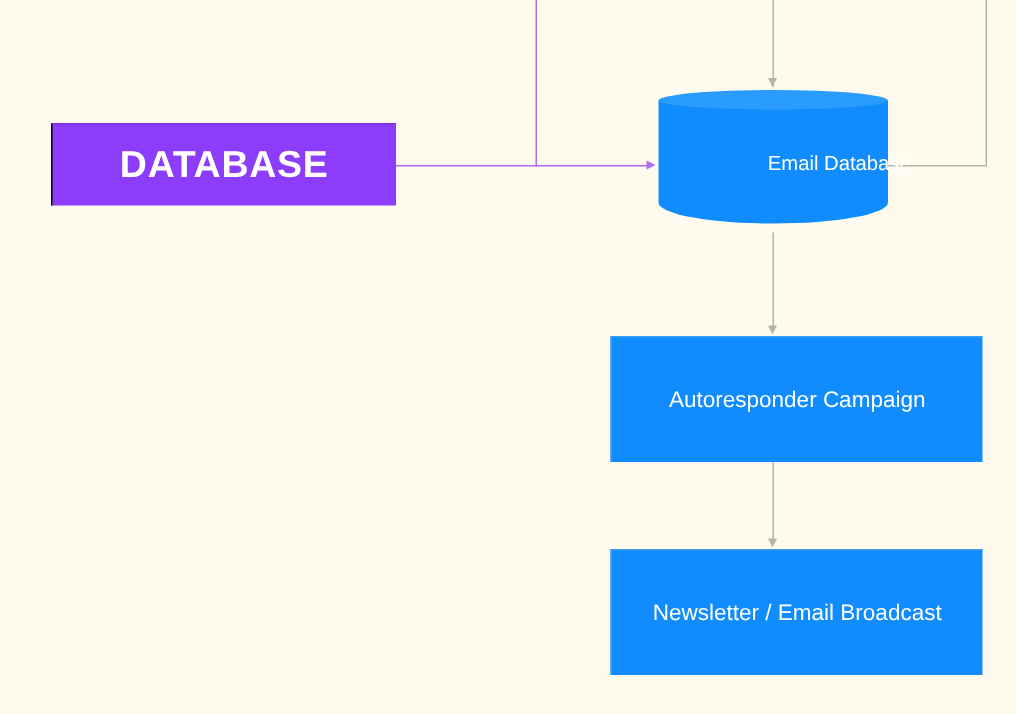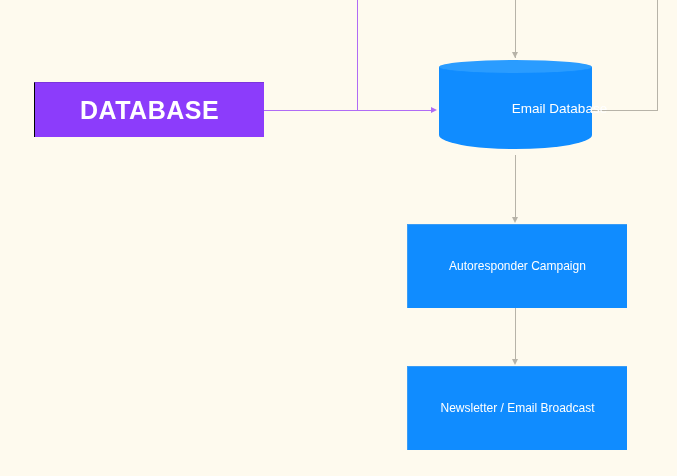--- a/index.html
+++ b/index.html
@@ -108,32 +108,32 @@
     justify-content: center;
     color: #ffffff;
     font-size: 13.5px;
     margin-left: 44px;
   }
 
   
   .proc-box {
     position: absolute;
     left: 407px;
-    width: 220px;
+    width: 248px;
     height: 84px;
     background: #108cff;
     border-top: 1px solid #3a9cf5;
     border-left: 1px solid #3a9cf5;
     box-sizing: border-box;
     display: flex;
     flex-direction: row;
     align-items: center;
     justify-content: center;
     color: #ffffff;
-    font-size: 12px;
+    font-size: 15px;
     line-height: 21px;
     text-align: center;
   }
   #proc-auto { top: 224px; }
   #proc-news { top: 366px; gap: 48px; }
 </style>
 </head>
 <body>
 
 <div id="canvas">

